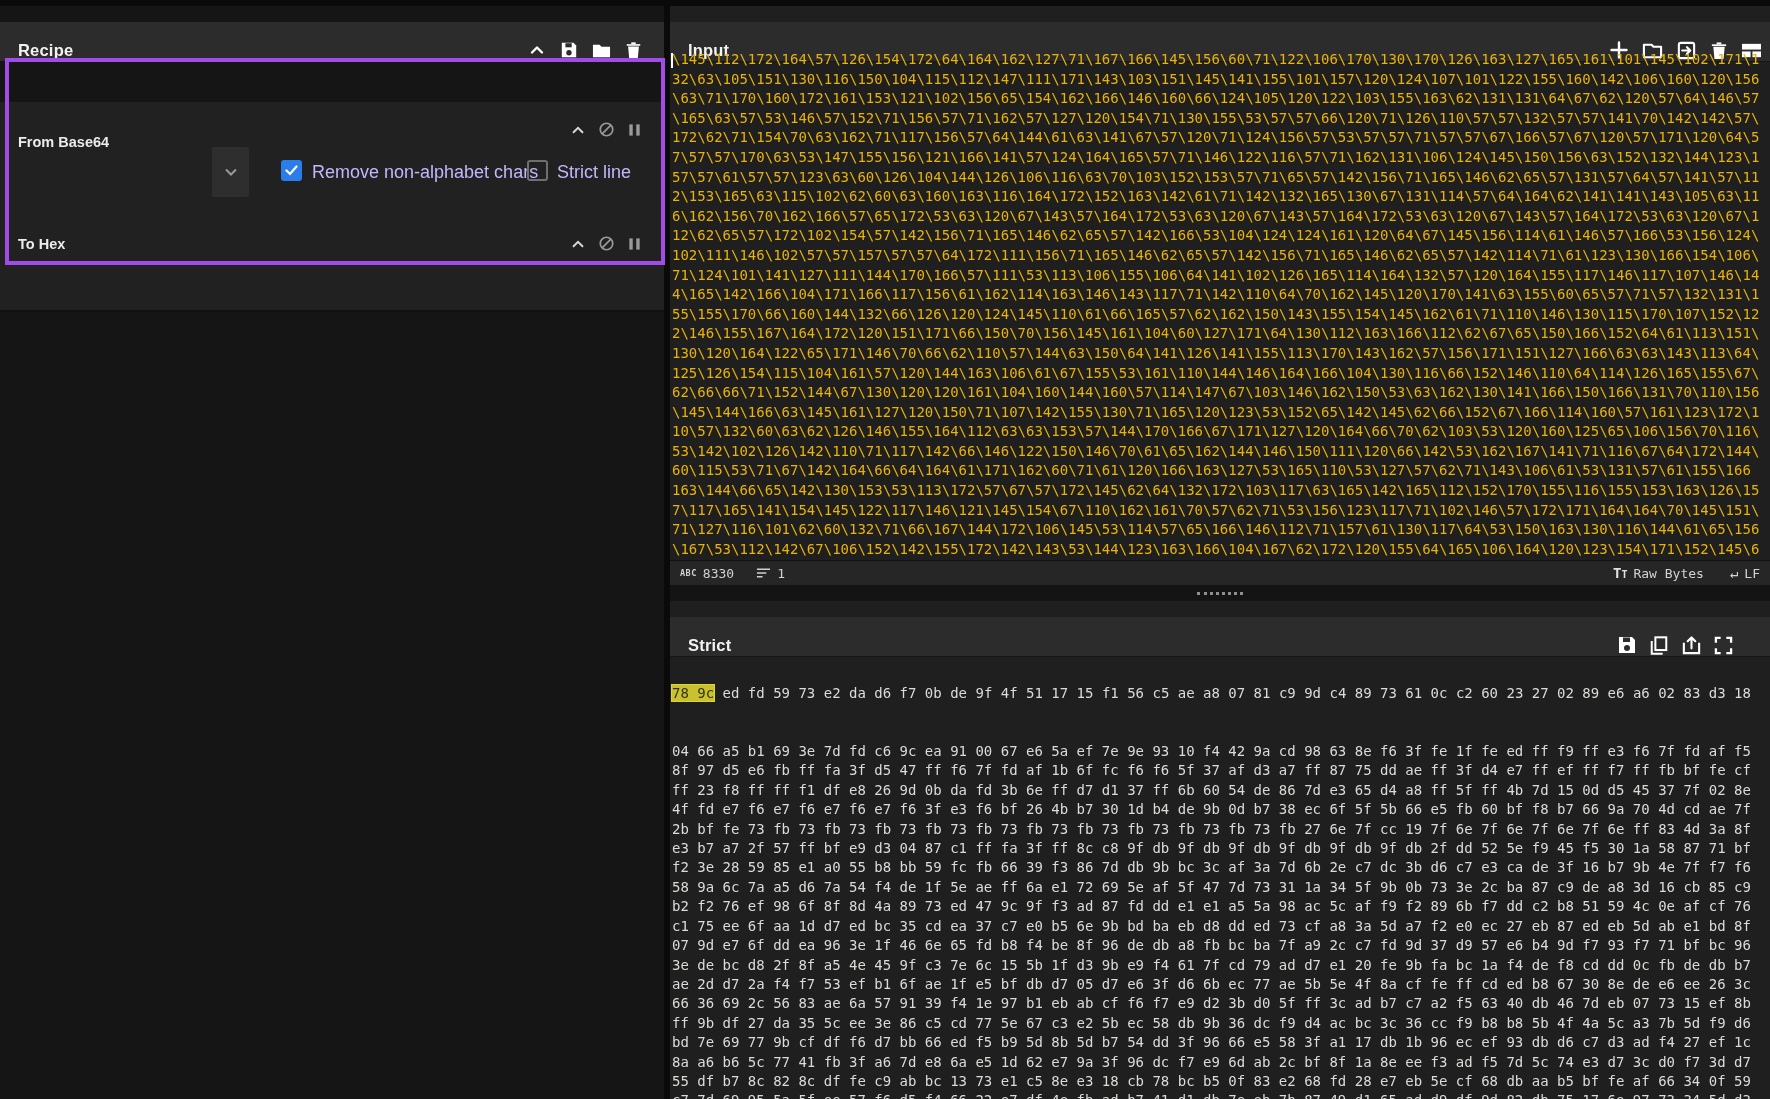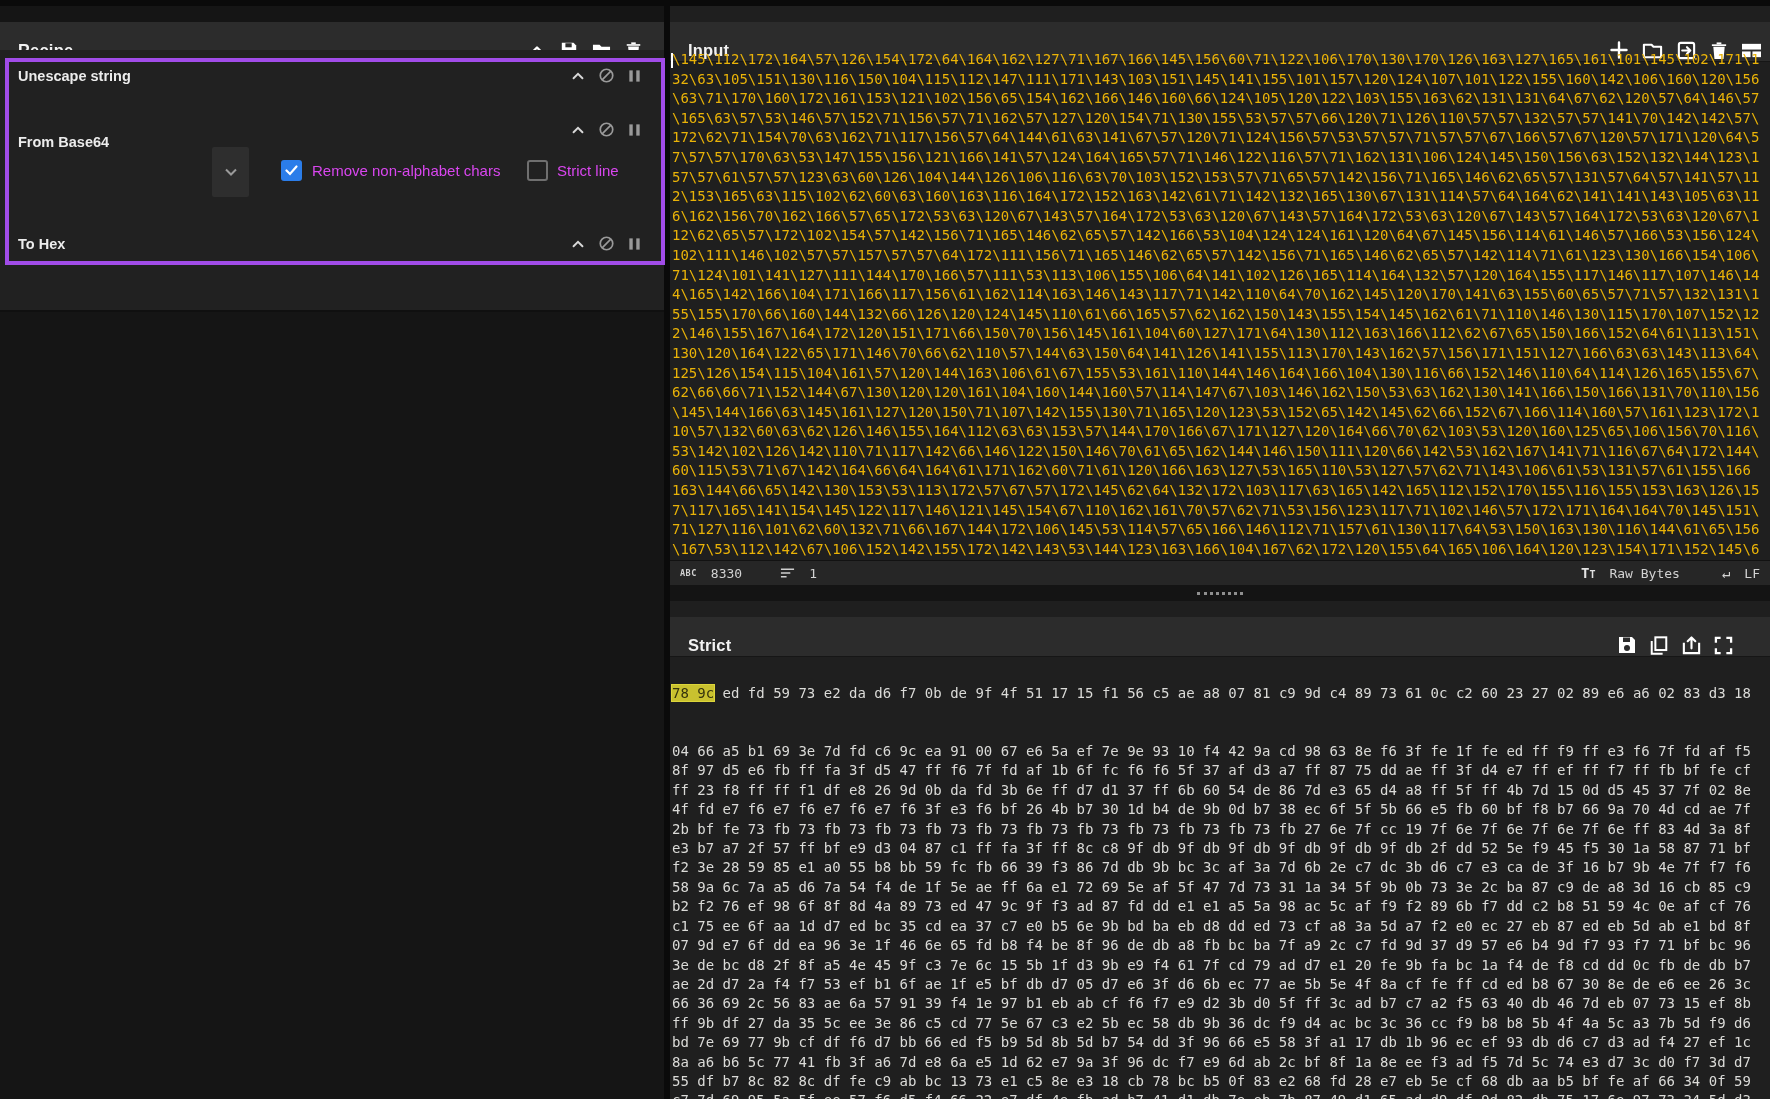--- a/index.html
+++ b/index.html
@@ -21,33 +21,33 @@
   .purplebox{position:absolute;left:5px;top:52px;width:652px;height:199px;
     border:4px solid #a14ce8;z-index:6;pointer-events:none}
   .fld{position:absolute;background:#2e2e2e;border-radius:2px;padding:5px 10px;box-sizing:border-box;overflow:hidden}
   .fld .lab{display:block;font-size:11.5px;color:#4a90e2;margin-bottom:1px}
   .fld .val{font-size:15px;color:#ececec}
   .fld .mono{font-family:"DejaVu Sans Mono",monospace}
   .ddbox{position:absolute;background:#2e2e2e;border-radius:2px;display:flex;align-items:center;justify-content:center}
   .cbx{position:absolute;width:21px;height:21px;border-radius:3px;box-sizing:border-box}
   .cbx.on{background:#2b7de9;display:flex;align-items:center;justify-content:center}
   .cbx.off{border:2px solid #6f6f6f;background:transparent}
-  .cblab{position:absolute;font-size:15px;color:#d946ef;white-space:nowrap}
+  .cblab{position:absolute;font-size:18px;color:#c4b5fd;white-space:nowrap}
 
   
   #input{left:670px;top:6px;width:1100px;height:579px;background:#1f1f1f}
   #input .hicons{gap:13px;padding-right:8px}
   .txt{position:absolute;left:2px;right:2px;font-family:"DejaVu Sans Mono",monospace;
     color:#eab308;white-space:pre}
   #input .txt{top:44px;font-size:14px;line-height:19.6px}
   .caret{position:absolute;left:1px;top:47px;width:1.5px;height:15px;background:#fff;z-index:3}
   .statusbar{position:absolute;left:0;right:0;bottom:0;height:25px;background:#262626;
     border-top:1px solid #121212;display:flex;align-items:center;
     font-family:"DejaVu Sans Mono",monospace;font-size:13px;color:#d2d2d2;padding:0 10px;box-sizing:border-box}
-  .sgroup{display:flex;align-items:center;gap:14px}
+  .sgroup{display:flex;align-items:center;gap:6px}
   .abc{font-size:8.5px;font-weight:bold;letter-spacing:.5px;color:#d2d2d2}
   .tt{font-weight:bold;color:#e2e2e2;font-size:14px}
   .tt small{font-size:10px}
   .lfarrow{font-size:14px;color:#d2d2d2}
   #splitter{left:670px;top:585px;width:1100px;height:16px;background:#141414;
     display:flex;align-items:center;justify-content:center}
   .draghandle{width:46px;border-top:3px dotted #8f8f8f;height:0}
   #output{left:670px;top:601px;width:1100px;height:498px;background:#1f1f1f}
   #output .hicons{gap:12px;padding-right:37px}
   #output .txt{top:44px;font-size:14px;line-height:19.4px;color:#dbdbd8}
@@ -80,42 +80,20 @@
       <span class="icbtn">
         <svg class="ic" width="17" height="18" viewBox="0 0 18 20">
             <path d="M3 6h12l-1.2 13H4.2z" fill="#fff"></path>
             <path d="M1.5 3.5h15v1.8h-15z" fill="#fff"></path>
             <path d="M6.5 1.5h5v2h-5z" fill="#fff"></path>
           </svg>
         </span>
     </div>
   </div>
 
-  <div class="op" style="top:44px;height:52px;z-index:2">
-    <span class="op-title" style="top:18px">Unescape string</span>
-    <div class="opicons" style="top:17px">
-      <span class="icbtn">
-        <svg class="ic" width="16" height="16" viewBox="0 0 18 18">
-            <path d="M4 11.5l5-5 5 5" fill="none" stroke="#d8d8d8" stroke-width="2.2" stroke-linecap="round"></path>
-          </svg>
-        </span>
-      <span class="icbtn">
-        <svg class="ic" width="17" height="17" viewBox="0 0 18 18">
-            <circle cx="9" cy="9" r="6.6" fill="none" stroke="#9a9a9a" stroke-width="1.8"></circle>
-            <path d="M4.4 13.6L13.6 4.4" stroke="#9a9a9a" stroke-width="1.8"></path>
-          </svg>
-        </span>
-      <span class="icbtn">
-        <svg class="ic" width="15" height="16" viewBox="0 0 16 16">
-            <rect x="2.5" y="2" width="3.6" height="12" fill="#9a9a9a"></rect>
-            <rect x="9.9" y="2" width="3.6" height="12" fill="#9a9a9a"></rect>
-          </svg>
-        </span>
-    </div>
-  </div>
 
   <div class="op" style="top:96px;height:118px;z-index:2">
     <span class="op-title" style="top:32px">From Base64</span>
     <div class="opicons" style="top:19px">
       <span class="icbtn">
         <svg class="ic" width="16" height="16" viewBox="0 0 18 18">
             <path d="M4 11.5l5-5 5 5" fill="none" stroke="#d8d8d8" stroke-width="2.2" stroke-linecap="round"></path>
           </svg>
         </span>
       <span class="icbtn">

